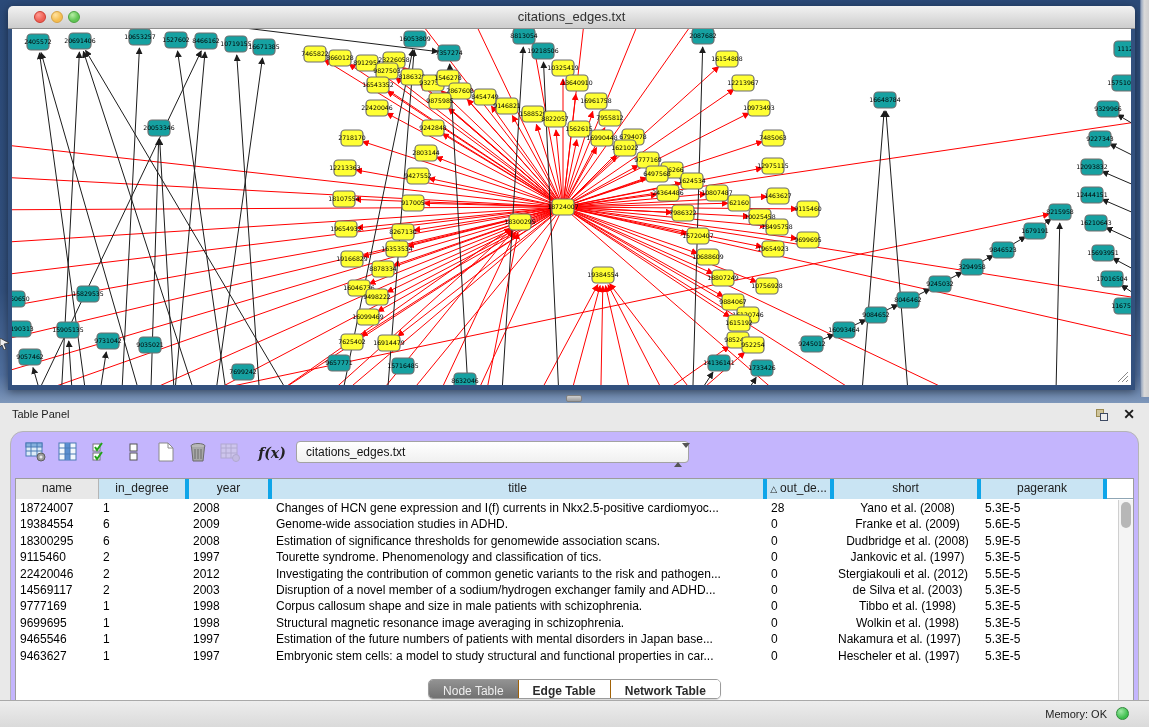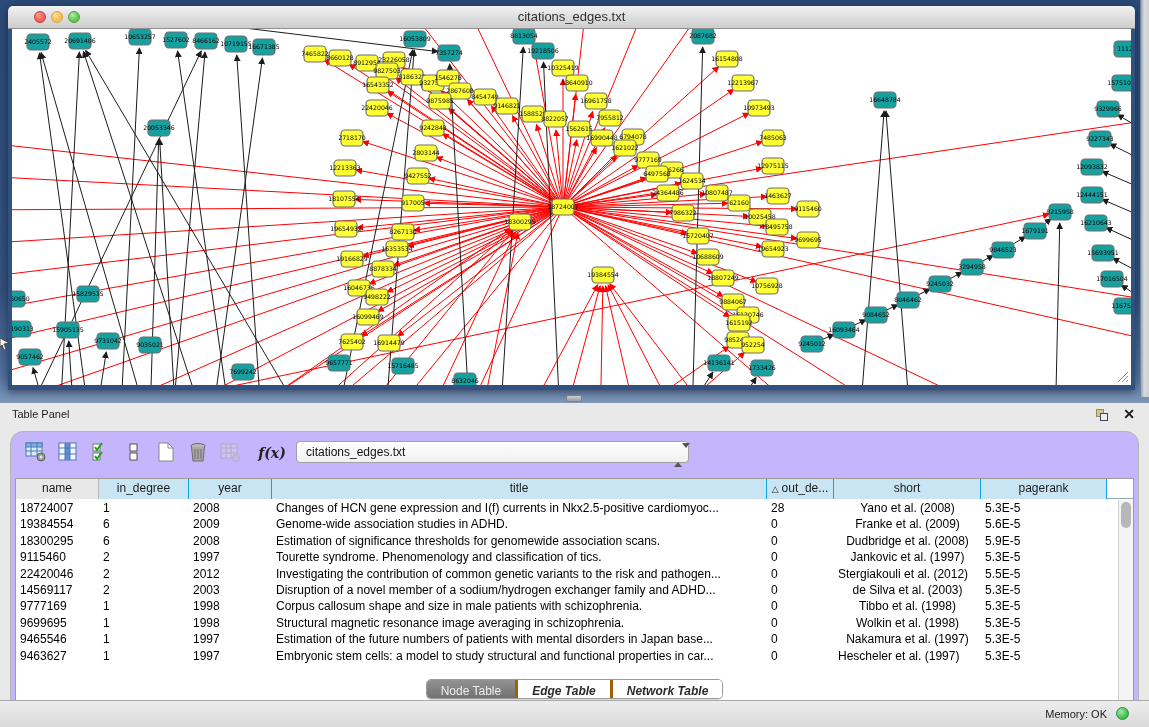--- a/index.html
+++ b/index.html
@@ -49,39 +49,39 @@
   .combo-arrows { position:absolute; right:5px; top:3px; width:9px; height:14px; }
   .combo-arrows .up { width:0; height:0; border-left:4px solid transparent; border-right:4px solid transparent;
     border-bottom:5px solid #555; margin-bottom:3px; }
   .combo-arrows .dn { width:0; height:0; border-left:4px solid transparent; border-right:4px solid transparent;
     border-top:5px solid #555; }
 
   .grid-wrap { position:absolute; left:4px; right:4px; top:46px; bottom:4px;
     background:#fff; border:1px solid #9c9c9c; overflow:hidden; }
   .grid-head { display:flex; height:20px; border-bottom:1px solid #8fa6b5; }
   .th { height:20px; font-size:12px; color:#1c1c1c; text-align:center; line-height:19px;
-    border-right:1px solid #0ea5e9; overflow:hidden; white-space:nowrap; flex:0 0 auto; }
+    border-right:4px solid #0ea5e9; overflow:hidden; white-space:nowrap; flex:0 0 auto; }
   .th-blue { background:#c9e4f3; }
   .th-gray { background:#e8e8e8; border-right:1px solid #b5b5b5; }
   .sort-glyph { font-size:9px; margin-right:3px; color:#222; }
   .grid-body { position:absolute; left:0; right:15px; top:21px; bottom:0; overflow:hidden; }
   .tr { display:flex; height:16.4px; background:#fff; }
   .td { font-size:12px; color:#000; line-height:16px; white-space:nowrap; overflow:hidden;
     padding:0 4px; flex:0 0 auto; }
   .vscroll { position:absolute; right:0; top:21px; bottom:0; width:15px;
     background:#f4f4f4; border-left:1px solid #cfcfcf; }
   .vthumb { position:absolute; left:2px; top:2px; width:10px; height:26px; background:#b7b7b7; border-radius:5px; }
 
   .tabbar { position:absolute; left:0; right:0; top:276px; height:22px; text-align:center; }
   .seg-group { display:inline-flex; border:1px solid #9b9b9b; border-radius:5px; overflow:hidden;
     background:#fff; height:20px; box-shadow:0 1px 1px rgba(0,0,0,.15); }
   .seg { font-size:12px; font-weight:bold; color:#2b2b2b; padding:2px 14px 0 14px; height:20px;
     border:none; background:#fff; }
   .seg.active { background:linear-gradient(#929292,#6e6e6e); color:#efefef; font-weight:normal; }
-  .seg + .seg { border-left:3px solid #a16207;font-style:italic; }
+  .seg + .seg { border-left:1px solid #a16207; }
 
   .statusbar { position:absolute; left:0; top:700px; width:1149px; height:27px;
     background:linear-gradient(#ededed,#dadada); border-top:1px solid #a9a9a9; }
   .mem-label { position:absolute; right:42px; top:7px; font-size:11px; color:#1c1c1c; }
   .mem-dot { position:absolute; right:20px; top:6px; width:13px; height:13px; border-radius:50%;
     background:radial-gradient(circle at 35% 30%,#9fe8a5,#3fbf4e 65%); border:1px solid #2e8a3a; }
 </style>
 </head>
 <body>
 
@@ -902,21 +902,21 @@
               <div class="td" style="width: 67px; text-align: left;">0</div>
               <div class="td" style="width: 147px; text-align: center;">Wolkin et al. (1998)</div>
               <div class="td" style="width: 126px; text-align: left;">5.3E-5</div>
             </div>
             <div class="tr">
               <div class="td" style="width: 83px; text-align: left;">9465546</div>
               <div class="td" style="width: 90px; text-align: left;">1</div>
               <div class="td" style="width: 83px; text-align: left;">1997</div>
               <div class="td" style="width: 495px; text-align: left;">Estimation of the future numbers of patients with mental disorders in Japan base...</div>
               <div class="td" style="width: 67px; text-align: left;">0</div>
-              <div class="td" style="width: 147px; text-align: center;">Nakamura et al. (1997)</div>
+              <div class="td" style="width: 147px; ">Nakamura et al. (1997)</div>
               <div class="td" style="width: 126px; text-align: left;">5.3E-5</div>
             </div>
             <div class="tr">
               <div class="td" style="width: 83px; text-align: left;">9463627</div>
               <div class="td" style="width: 90px; text-align: left;">1</div>
               <div class="td" style="width: 83px; text-align: left;">1997</div>
               <div class="td" style="width: 495px; text-align: left;">Embryonic stem cells: a model to study structural and functional properties in car...</div>
               <div class="td" style="width: 67px; text-align: left;">0</div>
               <div class="td" style="width: 147px; ">Hescheler et al. (1997)</div>
               <div class="td" style="width: 126px; text-align: left;">5.3E-5</div>

